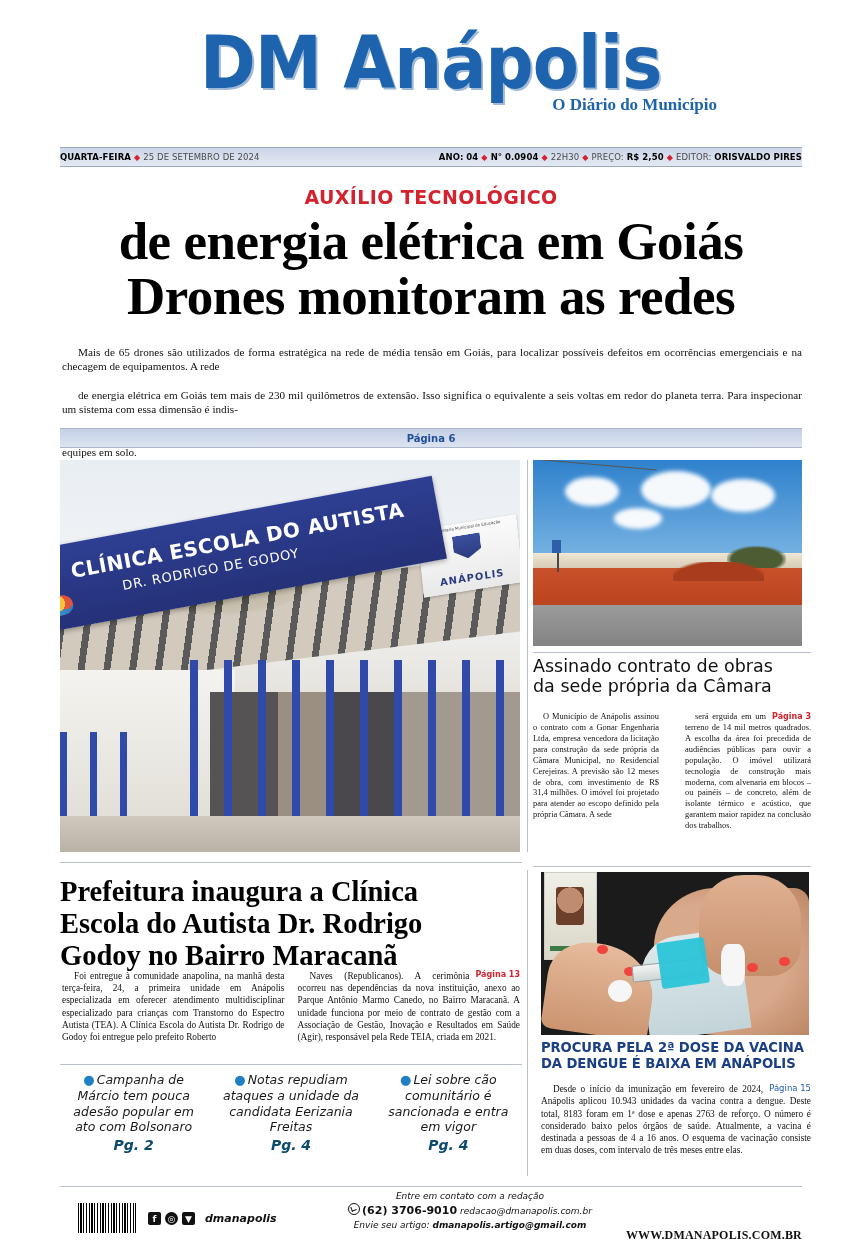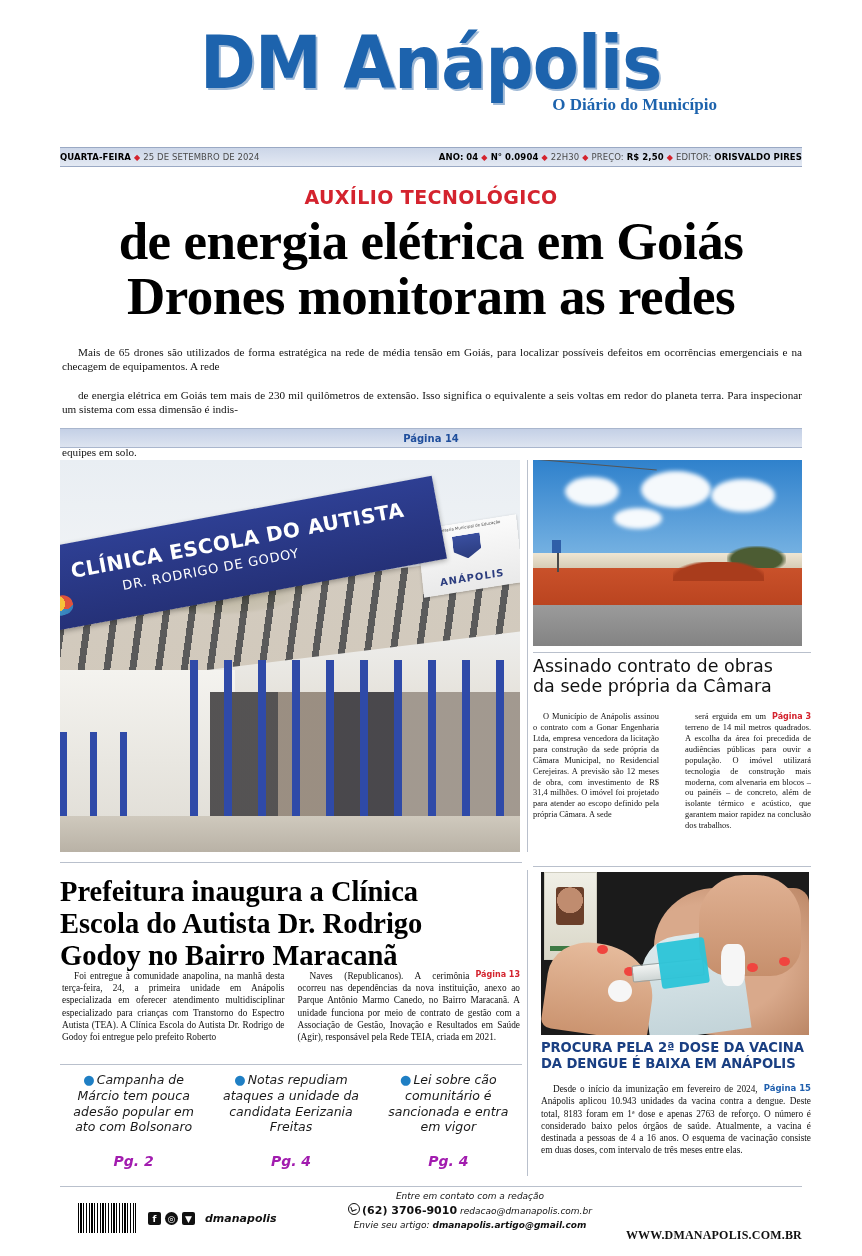--- a/index.html
+++ b/index.html
@@ -369,21 +369,21 @@
     font-family: "DejaVu Sans", sans-serif;
     font-weight: bold;
     font-size: 8px;
     color: #d4232e;
     text-indent: 0;
     float: right;
     margin-left: 6px;
   }
   .pg-blue {
     font-family: "DejaVu Sans", sans-serif;
-    font-weight: bold;
+    font-weight: normal;
     font-size: 8.5px;
     color: #1f5fae;
     text-indent: 0;
     float: right;
     margin-left: 6px;
   }
 
   
   .pref-head {
     position: absolute;
@@ -428,25 +428,25 @@
     color: #1a1a1a;
   }
   .teaser .dot {
     color: #1f7fc4;
     font-style: normal;
     font-size: 13px;
     margin-right: 2px;
   }
   .teaser .pg {
     display: block;
-    margin-top: 18px;
+    margin-top: 2px;
     font-weight: bold;
     font-style: italic;
     font-size: 14px;
-    color: #a21caf;
+    color: #0c4a6e;
   }
 
   
   .dengue-head {
     position: absolute;
     left: 541px; top: 1040px;
     width: 270px;
     font-family: "DejaVu Sans", sans-serif;
     font-weight: bold;
     font-size: 13.2px;
@@ -555,21 +555,21 @@
         <p>Mais de 65 drones são utilizados de forma estratégica na rede de média tensão em Goiás, para localizar possíveis defeitos em ocorrências emergenciais e na checagem de equipamentos. A rede</p>
       </div>
     <div class="col">
         <p>de energia elétrica em Goiás tem mais de 230 mil quilômetros de extensão. Isso significa o equivalente a seis voltas em redor do planeta terra. Para inspecionar um sistema com essa dimensão é indis-</p>
       </div>
     <div class="col">
         <p>pensável o auxílio da tecnologia moderna. Com o apoio dos drones, a redução de tempo de inspeção alcança 50% em relação à verificação tradicional, feita por equipes em solo.</p>
       </div>
   </div>
   <div class="pagebar">
-    <span>Página 14</span>
+    <span>Página 6</span>
   </div>
 
   <div class="photo" id="photo-clinic">
     <div class="clinic-tree"></div>
     <div class="clinic-canopy"></div>
     <div class="clinic-wall"></div>
     <div class="clinic-crowd"></div>
     <div class="clinic-gate"></div>
     <div class="clinic-gate2"></div>
     <div class="clinic-ground"></div>

